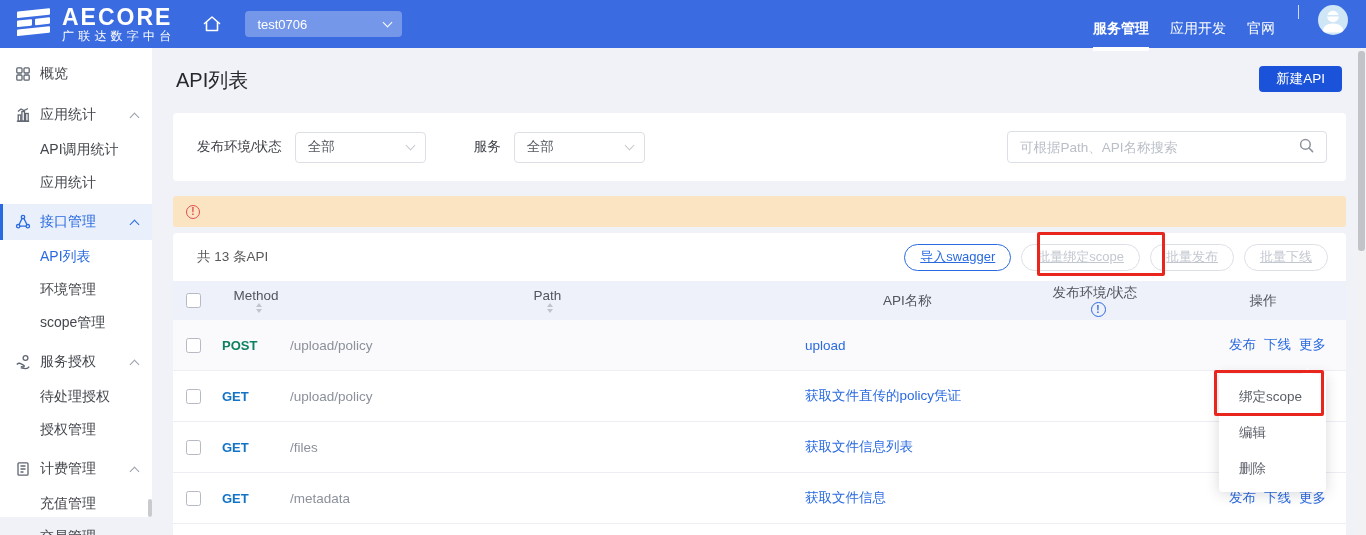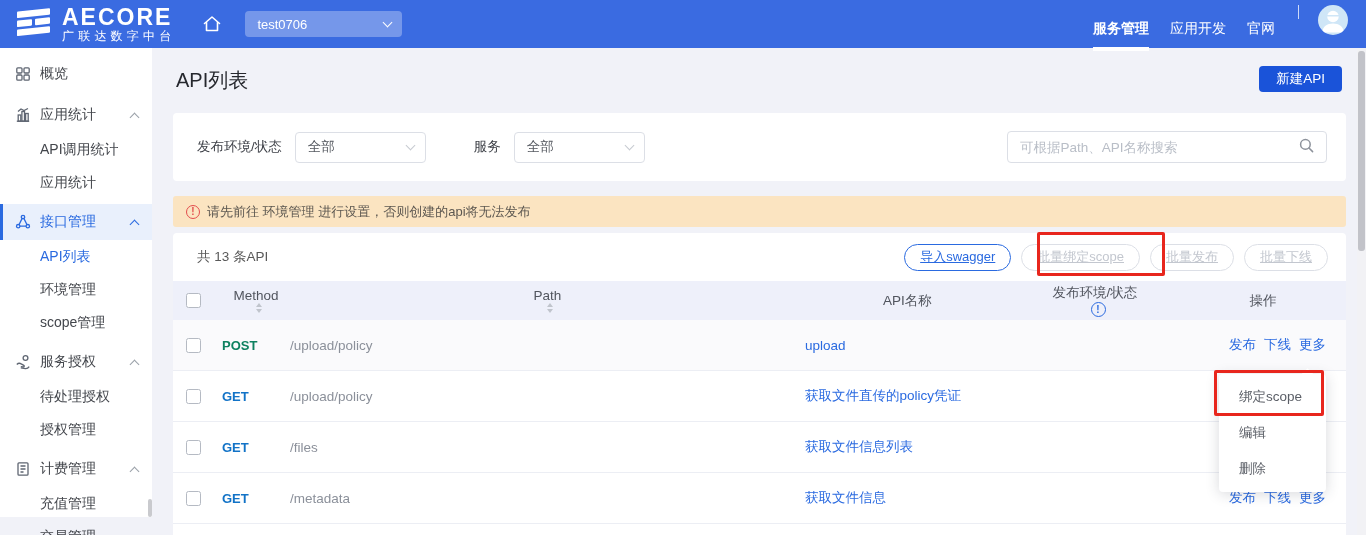--- a/index.html
+++ b/index.html
@@ -251,21 +251,20 @@
           <svg width="17" height="17" viewBox="0 0 17 17" fill="none" stroke="#8d929b" stroke-width="1.5" stroke-linecap="round">
             <circle cx="7.4" cy="7.4" r="4.8"></circle>
             <line x1="11" y1="11" x2="14.6" y2="14.6"></line>
           </svg>
         </span>
       </div>
     </section>
 
     <section class="warn">
       <span class="circ-excl"></span>
-      <span>请先前往 环境管理 进行设置，否则创建的api将无法发布</span>
     </section>
 
     <section class="tcard">
       <div class="toolbar">
         <span class="count">共 13 条API</span>
         <div class="pill outline">导入swagger</div>
         <div class="pill disabled">批量绑定scope</div>
         <div class="pill disabled">批量发布</div>
         <div class="pill disabled">批量下线</div>
       </div>

